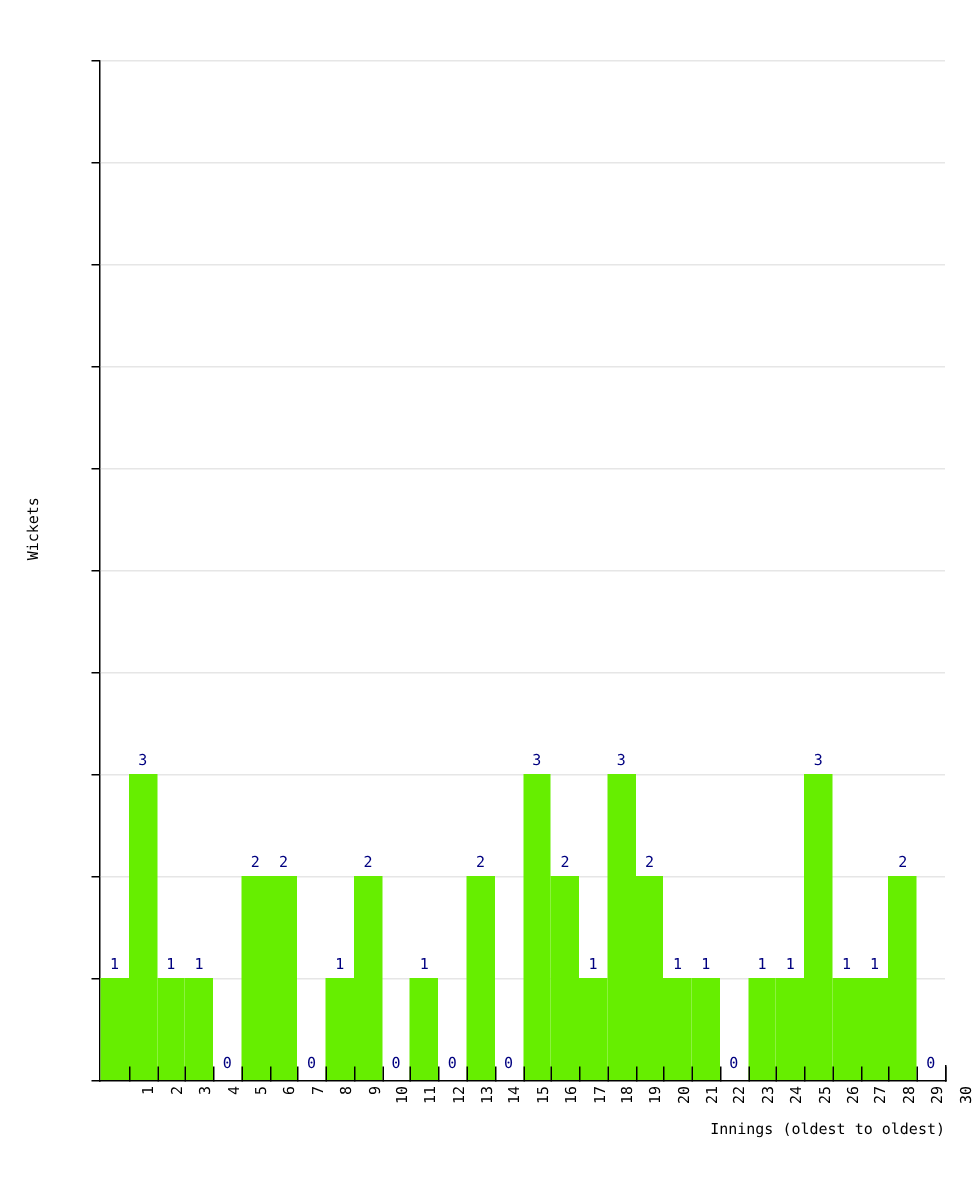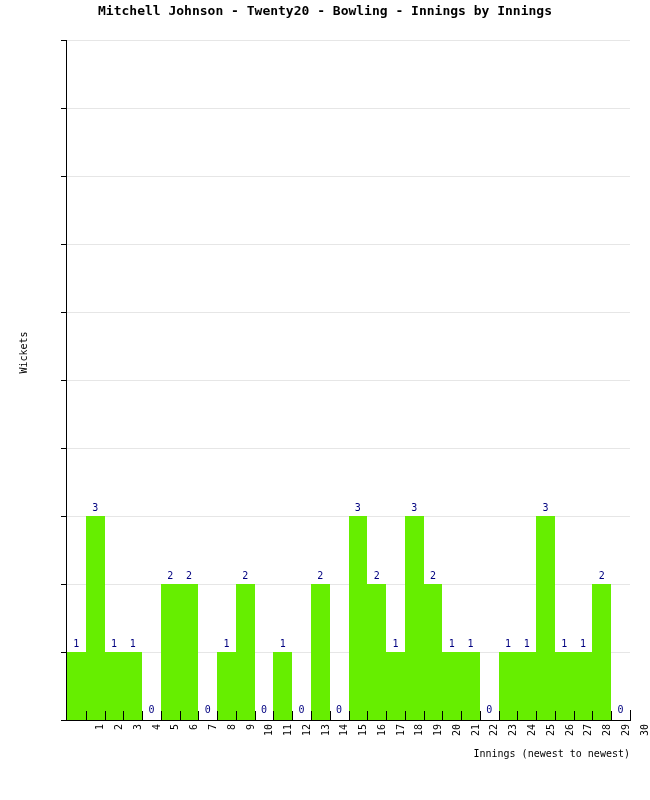--- a/index.html
+++ b/index.html
@@ -139,21 +139,20 @@
     font-size: 11px;
     color: #000000;
     white-space: nowrap;
   }
 </style>
 </head>
 <body>
 
 <div id="chart-root">
 
-  <div id="chart-title">Mitchell Johnson - Twenty20 - Bowling - Innings by Innings</div>
 
   <div id="y-axis-title">Wickets</div>
 
   <div id="y-axis-line"></div>
   <div id="x-axis-line"></div>
   <div id="x-axis-line-right"></div>
 
   <div id="y-ticks">
       <div class="y-tick-mark" style="top: 720px;"></div>
       <div class="y-tick-mark" style="top: 652px;"></div>
@@ -296,16 +295,16 @@
       <div class="x-tick-mark" style="left: 573.7px;"></div>
       <div class="x-tick-label" style="left: 553.317px;">27</div>
       <div class="x-tick-mark" style="left: 592.467px;"></div>
       <div class="x-tick-label" style="left: 572.083px;">28</div>
       <div class="x-tick-mark" style="left: 611.233px;"></div>
       <div class="x-tick-label" style="left: 590.85px;">29</div>
       <div class="x-tick-mark" style="left: 630px;"></div>
       <div class="x-tick-label" style="left: 609.617px;">30</div>
     </div>
 
-  <div id="x-axis-title">Innings (newest to newest)</div>
+  <div id="x-axis-title">Innings (oldest to oldest)</div>
 
 
 </div>
 
 </body></html>

